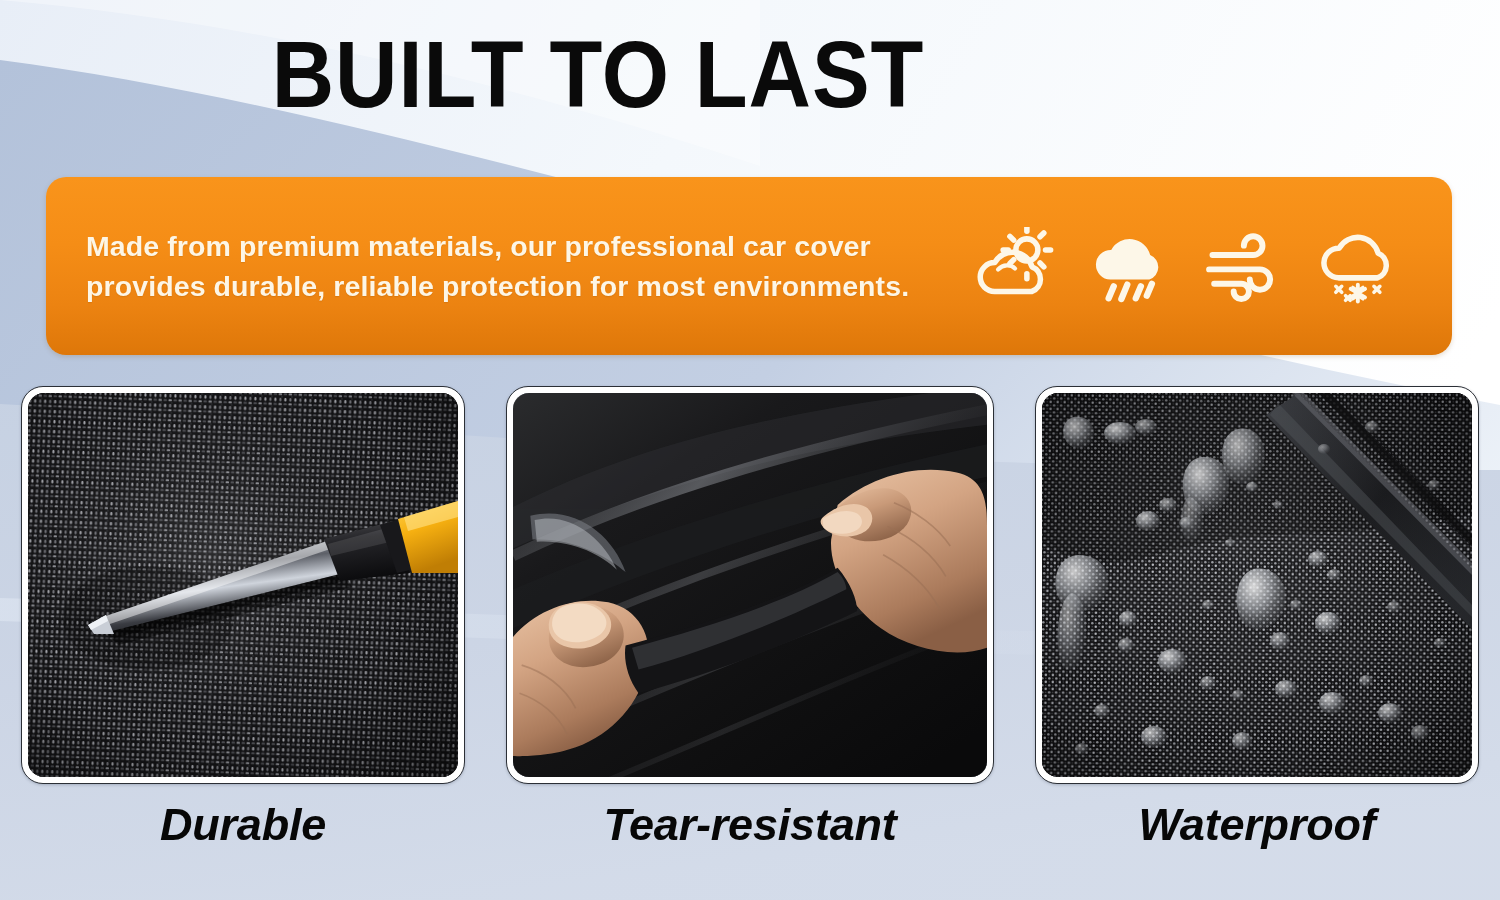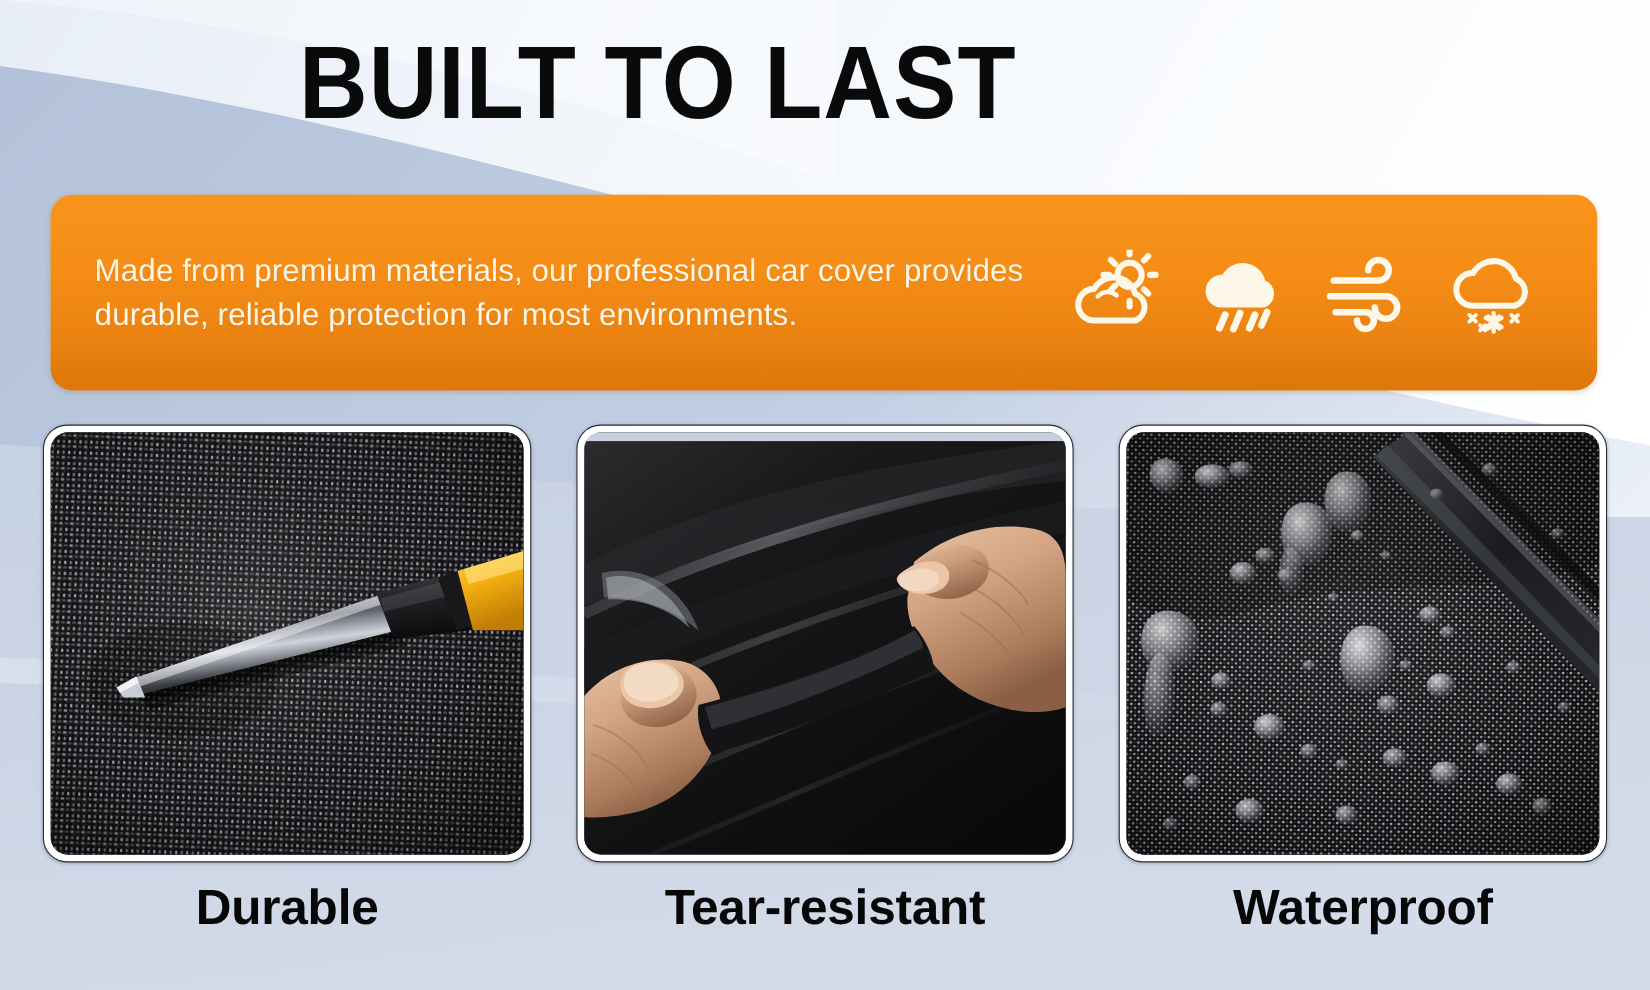--- a/index.html
+++ b/index.html
@@ -43,42 +43,42 @@
     border-radius:20px;
     background:linear-gradient(180deg,#F9941B 0%, #F58D16 38%, #EC8311 72%, #DE7709 100%);
     box-shadow:0 2px 5px rgba(120,70,0,.18);
     display:flex; align-items:center;
     padding:0 26px 0 40px;
     overflow:hidden;
   }
   .banner-text {
     color:#FDF6E6;
     font-size:28.5px;
-    font-weight:normal;
+    font-weight:bold;
     line-height:1.42;
     max-width:890px;
     letter-spacing:0.1px;
     text-shadow:0 1px 1px rgba(150,80,0,.22);
   }
   .banner-icons {
     margin-left:auto;
     display:flex; align-items:center; gap:28px;
     padding-right:26px;
   }
   .wicon { width:86px; height:78px; display:block; }
   .wicon svg { display:block; width:100%; height:100%; }
 
   
   .features {
     position:absolute;
     left:0; top:386px; width:1500px;
     display:flex; justify-content:center; gap:41px;
   }
   .feature { width:444px; display:flex; flex-direction:column; align-items:center; }
-  .feature.f2 { width:452px; }
+  .feature.f2 { width:488px; }
   .photo-frame {
     width:100%; height:398px;
     border-radius:22px;
     background:#ffffff;
     border:1.5px solid #2b2f36;
     padding:6px;
     box-shadow:0 1px 3px rgba(40,50,70,.25);
     overflow:hidden;
   }
   .photo {
@@ -89,20 +89,21 @@
     background:#101012;
   }
   .photo svg { display:block; width:100%; height:100%; }
   .feature-label {
     margin-top:15px;
     font-size:45px;
     font-weight:bold;
     color:#070707;
     letter-spacing:-0.2px;
     white-space:nowrap;
+    font-style:italic;
   }
 </style>
 </head>
 <body>
 
 <div id="bg-layer">
   <svg viewBox="0 0 1500 900" preserveAspectRatio="none" aria-hidden="true">
     <defs>
       <linearGradient id="gTop" x1="0" y1="0" x2="1" y2="0.35">
         <stop offset="0" stop-color="#e8eef7"></stop>

